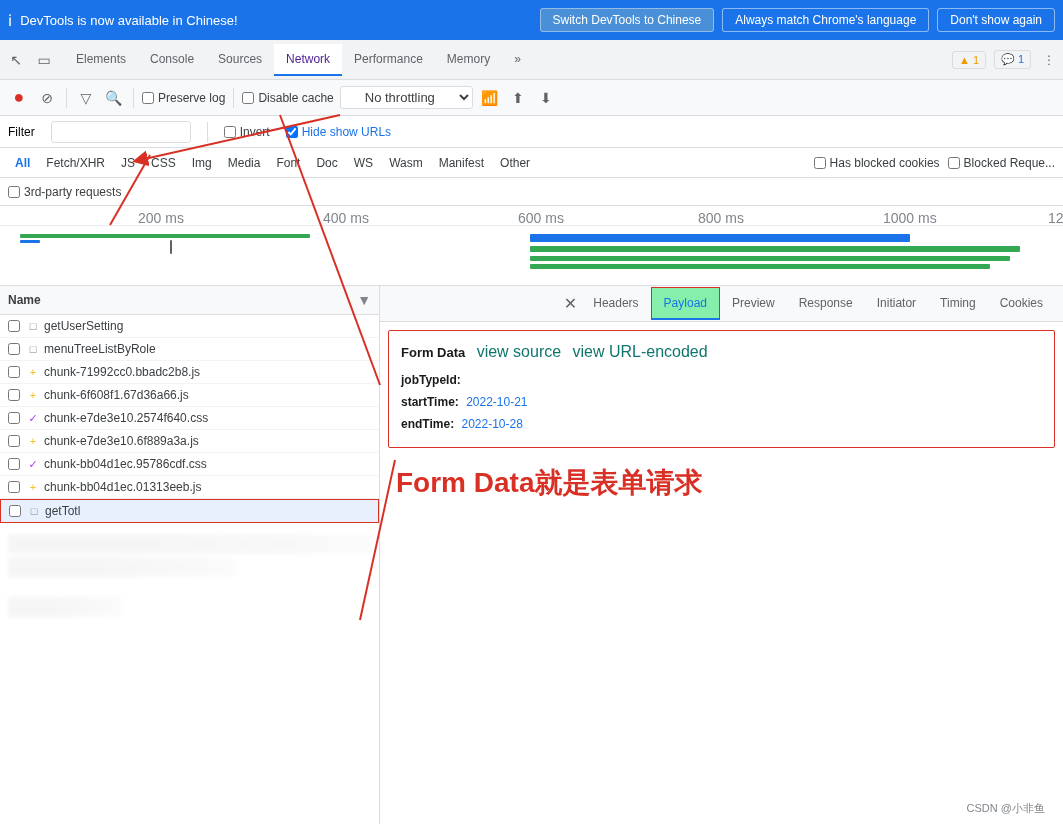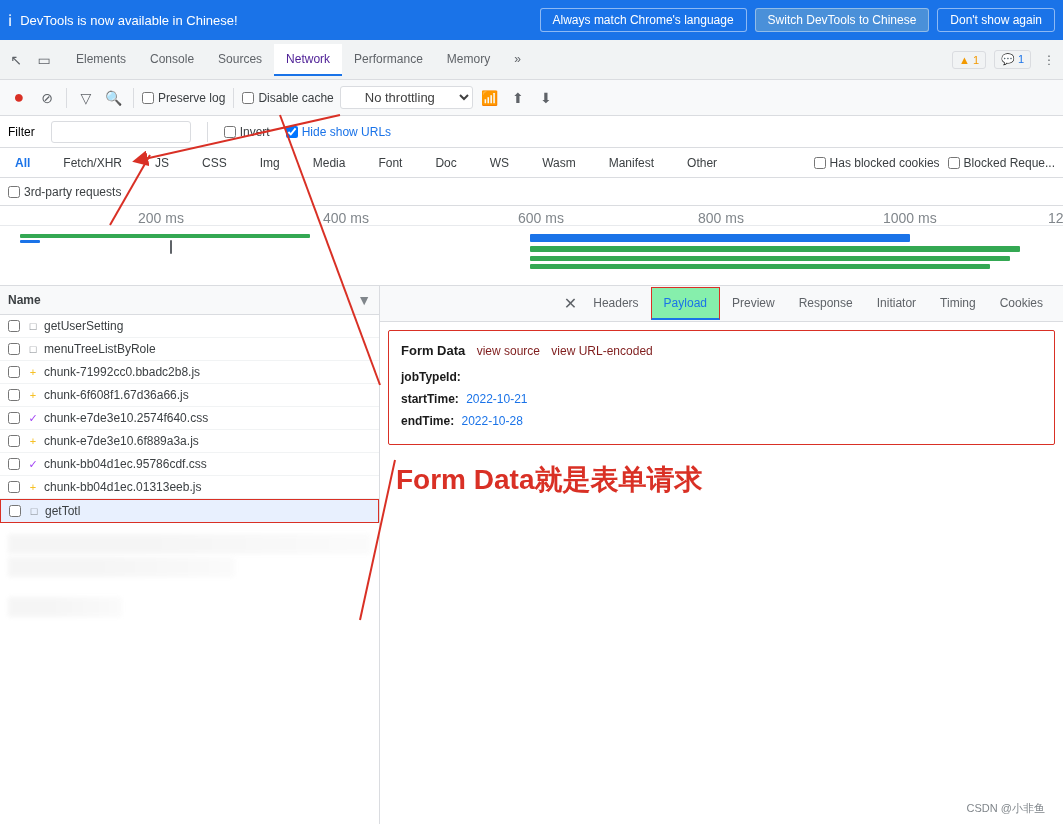--- a/index.html
+++ b/index.html
@@ -144,21 +144,21 @@
     .filter-sep { width: 1px; height: 20px; background: #dadce0; }
 
     
     .type-bar {
       display: flex;
       align-items: center;
       background: #fff;
       border-bottom: 1px solid #dadce0;
       height: 30px;
       padding: 0 8px;
-      gap: 19px;
+      gap: 2px;
       overflow: hidden;
     }
     .type-btn {
       padding: 3px 7px;
       cursor: pointer;
       font-size: 12px;
       color: #3c4043;
       border: none;
       background: none;
       border-radius: 3px;
@@ -292,23 +292,23 @@
     .payload-content {
       padding: 12px 16px;
     }
     .payload-section-title {
       font-weight: 700;
       font-size: 13px;
       color: #1a1a1a;
       display: inline;
     }
     .payload-link {
-      color: #7f1d1d;
+      color: #0f766e;
       text-decoration: none;
-      font-size: 12px;
+      font-size: 16px;
       margin-left: 8px;
       cursor: pointer;
     }
     .payload-field {
       padding: 4px 0;
     }
     .payload-key {
       font-weight: 600;
       color: #1a1a1a;
       font-size: 12px;
@@ -360,22 +360,22 @@
     }
   </style>
 </head>
 <body>
 
 <div class="devtools-wrap">
 
   <div class="notification-bar">
     <span class="info-icon">ℹ</span>
     <span class="notif-text">DevTools is now available in Chinese!</span>
+    <button class="notif-btn">Switch DevTools to Chinese</button>
     <button class="notif-btn primary">Always match Chrome's language</button>
-    <button class="notif-btn">Switch DevTools to Chinese</button>
     <button class="notif-btn dismiss">Don't show again</button>
   </div>
 
   <div class="devtools-tabs">
     <div class="tab-icons">
       <button class="tab-icon-btn">↖</button>
       <button class="tab-icon-btn">▭</button>
     </div>
     <div class="devtools-tab">Elements</div>
     <div class="devtools-tab">Console</div>

